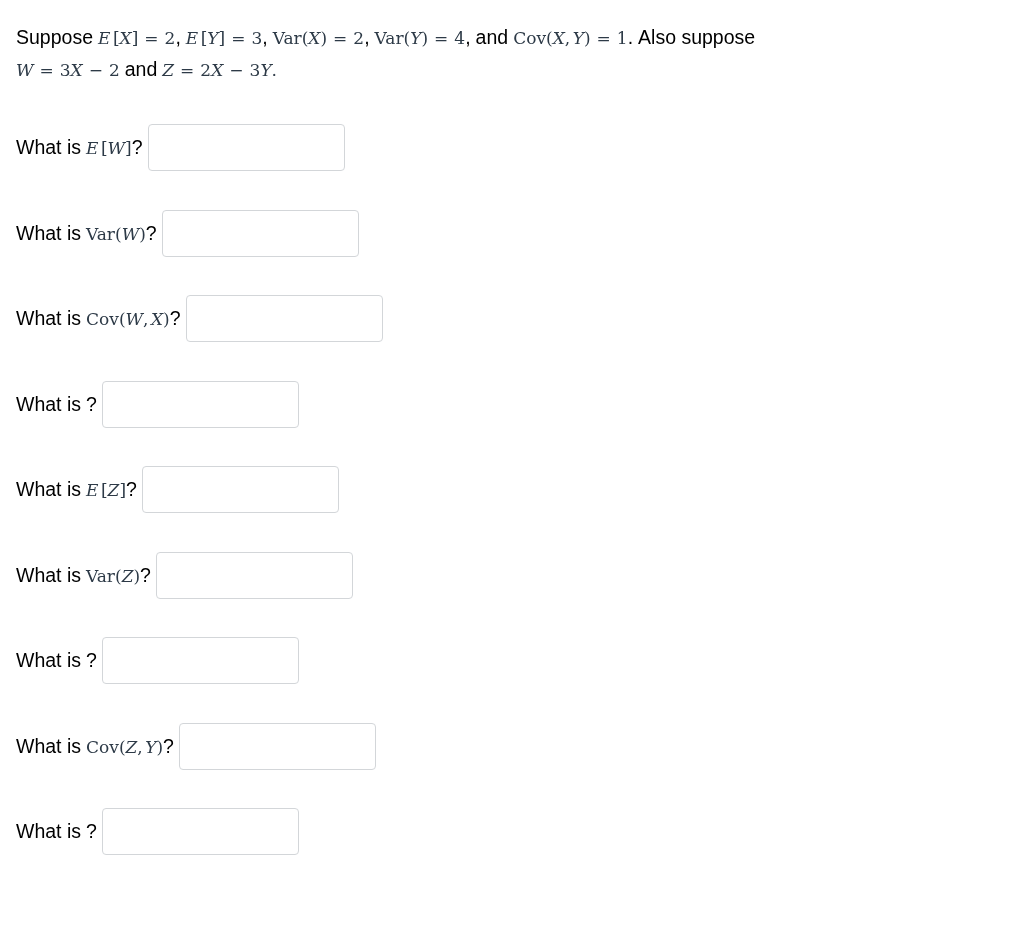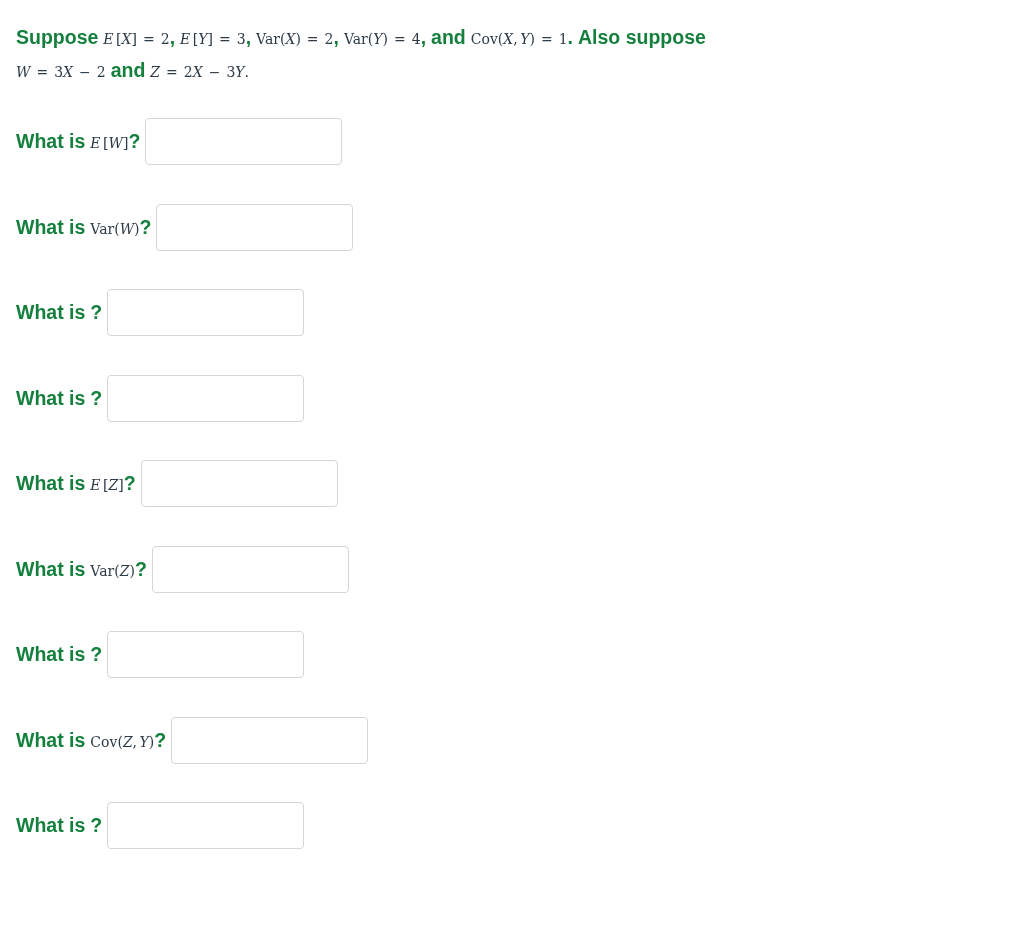--- a/index.html
+++ b/index.html
@@ -12,28 +12,27 @@
     height: 944px;
     font-family: "Liberation Sans", sans-serif;
     color: #34414e;
     overflow: hidden;
   }
 
   
   .sans {
     font-family: "Liberation Sans", sans-serif;
     font-size: 19.5px;
-    color: #15803d;
-    font-weight: bold;
+    color: #000000;
   }
   
   .math {
     font-family: "DejaVu Serif", "Liberation Serif", serif;
     color: #2d3a47;
-    font-size: 14px;
+    font-size: 17px;
     white-space: nowrap;
   }
   .mi { font-style: italic; }
   .mo { font-style: normal; }
   .mn { font-style: normal; }
   .op { font-style: normal; }       
   .sp-thin { display: inline-block; width: 2.5px; }
   .sp-med  { display: inline-block; width: 5px; }
   .sp-rel  { display: inline-block; width: 6px; }
 
@@ -44,21 +43,21 @@
     top: 22px;
     width: 995px;
     line-height: 31px;
   }
   #preamble .line { display: block; }
 
   
   #questions {
     position: absolute;
     left: 16px;
-    top: 118px;
+    top: 124px;
     width: 990px;
   }
   .qrow {
     height: 85.5px;
     display: flex;
     align-items: flex-start;
   }
   .qlabel {
     display: inline-flex;
     align-items: baseline;
@@ -117,20 +116,21 @@
         <span class="math"><span class="op">Var</span><span class="mo">(</span><span class="mi">W</span><span class="mo">)</span></span>
         <span class="sans">?</span>
     </span>
     <input class="answer-input" style="width: 197px;" type="text" value="">
   </div>
 
   <div class="qrow">
     <span class="qlabel">
       <span class="sans">What is</span>
         <span class="sp-med"></span>
+        <span class="math"><span class="op">Cov</span><span class="mo">(</span><span class="mi">W</span><span class="mo">,</span><span class="sp-thin"></span><span class="mi">X</span><span class="mo">)</span></span>
         <span class="sans">?</span>
     </span>
     <input class="answer-input" style="width: 197px;" type="text" value="">
   </div>
 
   <div class="qrow">
     <span class="qlabel">
       <span class="sans">What is</span>
         <span class="sp-med"></span>
         <span class="sans">?</span>

